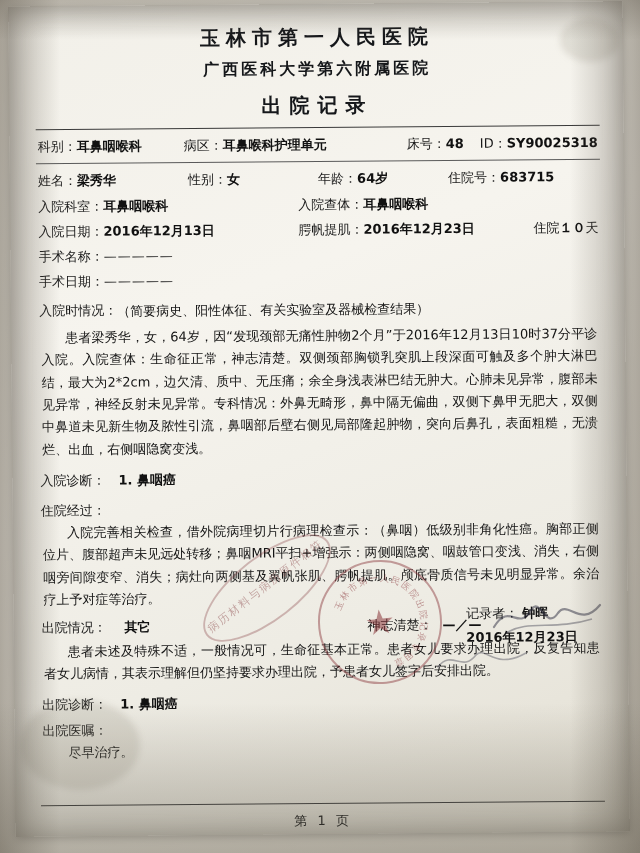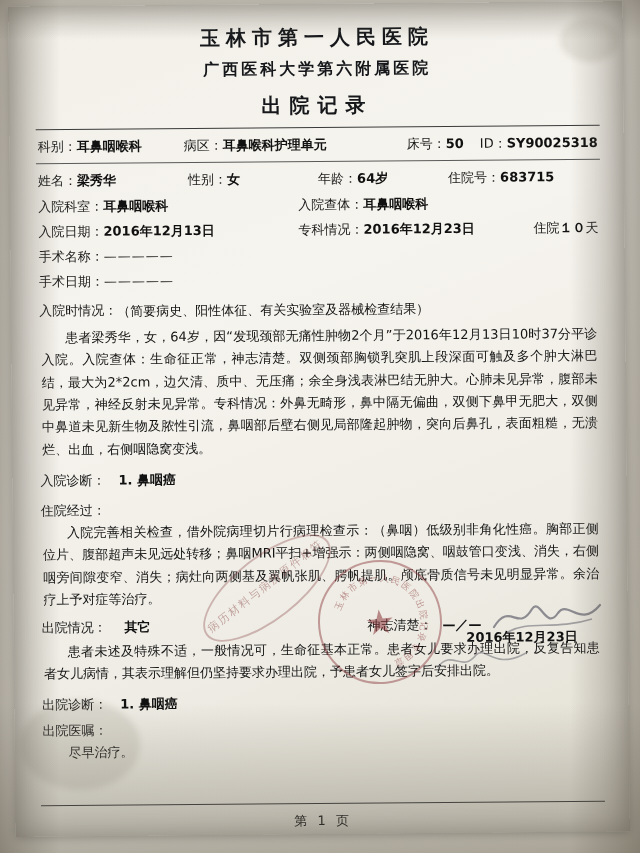--- a/index.html
+++ b/index.html
@@ -238,21 +238,21 @@
 
     <div class="row">
       <span class="lbl">科别：</span>
       <span class="val">耳鼻咽喉科</span>
       <span class="gap-s"></span>
         <span style="width:34px"></span>
       <span class="lbl">病区：</span>
       <span class="val">耳鼻喉科护理单元</span>
       <span class="spacer"></span>
       <span class="lbl">床号：</span>
-      <span class="val">50</span>
+      <span class="val">48</span>
       <span style="width:16px"></span>
       <span class="lbl">ID：</span>
       <span class="val">SY90025318</span>
     </div>
 
     <div class="rule thin"></div>
 
     <div class="row">
       <span class="cell w1">
         <span class="lbl">姓名：</span>
@@ -284,21 +284,21 @@
       </span>
     </div>
 
     <div class="row">
       <span class="cell w2">
         <span class="lbl">入院日期：</span>
         <span class="val">2016年12月13日</span>
       </span>
       <span style="width:75px"></span>
       <span class="cell">
-        <span class="lbl">专科情况：</span>
+        <span class="lbl">腭帆提肌：</span>
         <span class="val">2016年12月23日</span>
       </span>
       <span class="spacer"></span>
       <span class="cell">
         <span class="lbl">住院</span>
         <span class="val">１０</span>
         <span class="lbl">天</span>
       </span>
     </div>
 
@@ -360,20 +360,24 @@
 
     <div class="sect" style="margin-top:6px">
       <span class="sl">出院医嘱：</span>
       <span class="sb"></span>
     </div>
     <div style="padding:0 18px; margin-top:2px;">
       <div class="para" style="text-indent:24px">尽早治疗。</div>
     </div>
 
     <div class="signblock">
+      <div>
+        <span class="lbl">记录者：</span>
+        <span class="val handwriting">钟晖</span>
+      </div>
       <div class="val">2016年12月23日</div>
     </div>
 
     <div class="footer-rule"></div>
     <div class="footer-page">第  1  页</div>
   </div>
 
   <div class="stamp stamp-round">
     <div class="star">★</div>
     <svg class="ring-text" viewBox="0 0 104 104">

